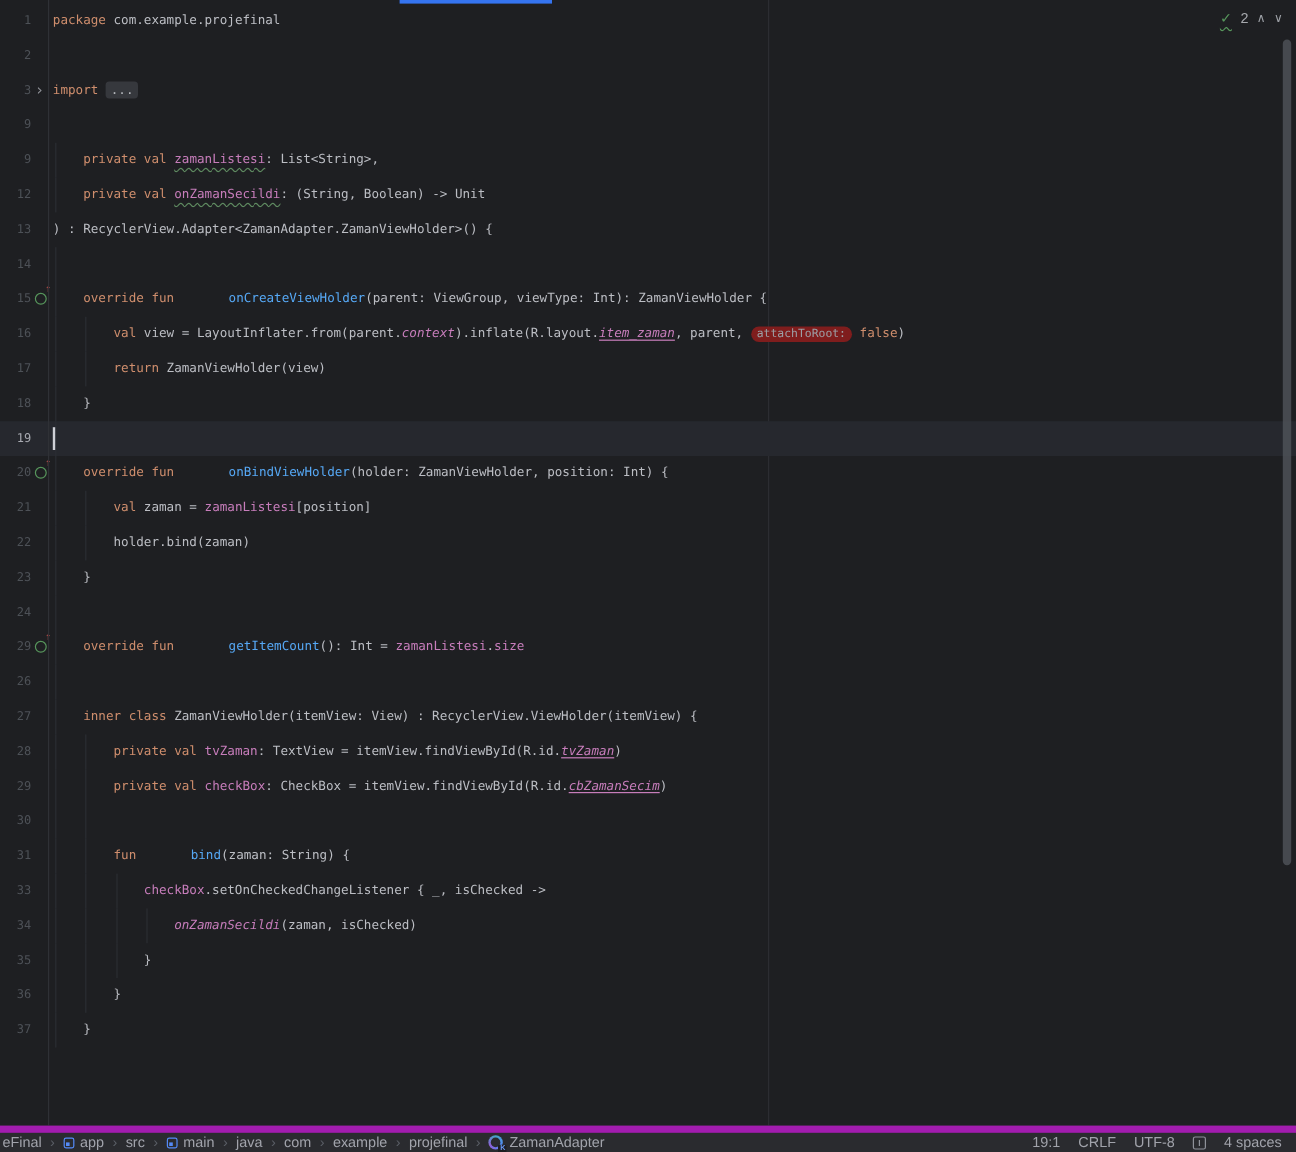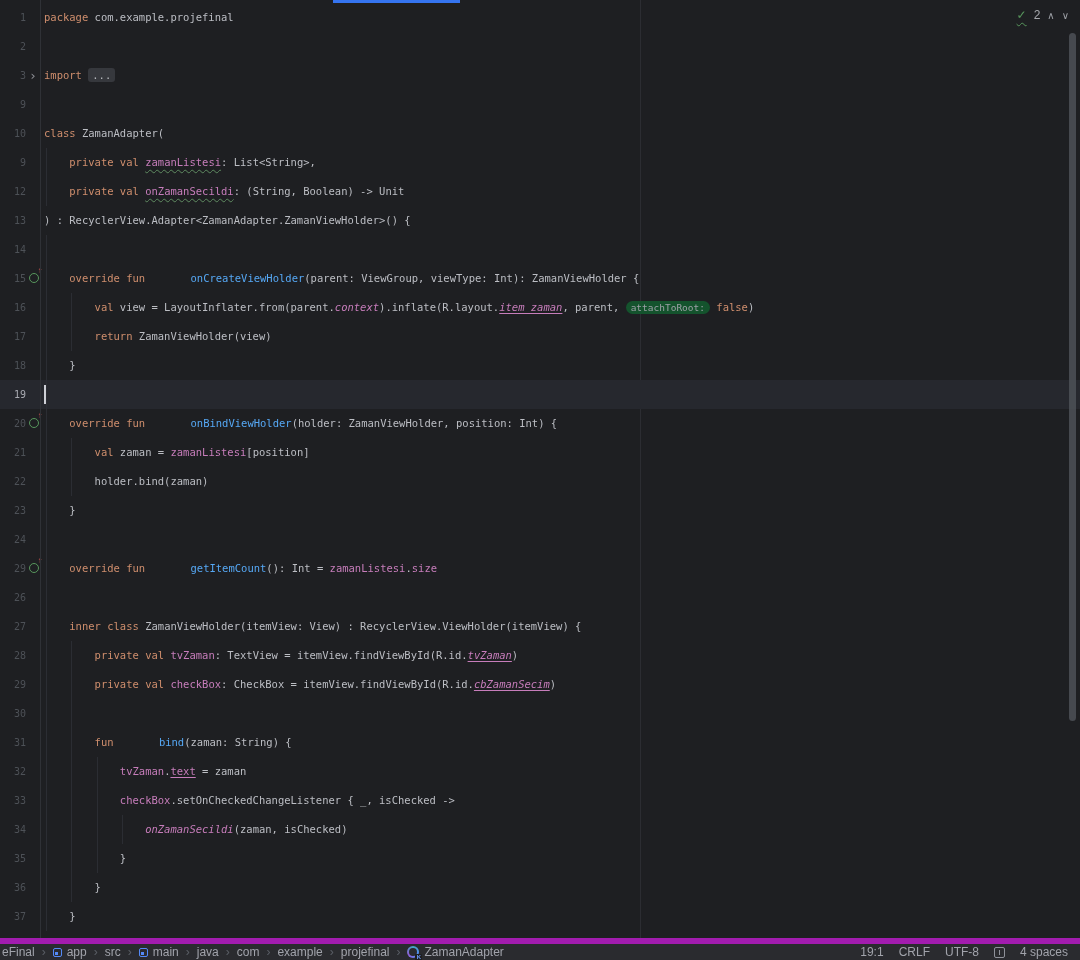--- a/index.html
+++ b/index.html
@@ -26,21 +26,21 @@
   
   .s-kw{color:#CF8E6D;}
   .s-def{color:#BCBEC4;}
   .s-fn{color:#56A8F5;padding-left:39px;}
   .s-prop{color:#C77DBB;}
   .s-propi{color:#C77DBB;font-style:italic;}
   .s-propiu{color:#C77DBB;font-style:italic;text-decoration:underline;text-underline-offset:2px;}
   .s-propu{color:#C77DBB;text-decoration:underline;text-underline-offset:2px;}
   .s-typo{color:#C77DBB;text-decoration:underline wavy #5E8A60 1px;text-underline-offset:3px;}
   .s-fold{background:#36383D;color:#B3B6BA;border-radius:3px;padding:1px 4px;}
-  .s-inlay{background:#14532d;color:#9CA0A6;border-radius:8px;padding:1px 5px;font-size:9.5px;}
+  .s-inlay{background:#7f1d1d;color:#9CA0A6;border-radius:8px;padding:1px 5px;font-size:9.5px;}
   
   .statusbar{position:absolute;left:0;bottom:0;right:0;height:22px;background:#2A2B2F;border-top:6px solid #a21caf;display:flex;justify-content:space-between;align-items:center;font-size:12px;color:#A1A3AB;box-sizing:border-box;}
   .breadcrumbs{display:flex;align-items:center;gap:7px;padding-left:2px;white-space:nowrap;}
   .crumb{display:flex;align-items:center;gap:5px;cursor:pointer;}
   .sep{color:#5A5E66;font-size:12px;}
   .sb-right{display:flex;align-items:center;gap:15px;padding-right:12px;}
   .sb-right span{cursor:pointer;}
   .mod-icon{position:relative;width:9px;height:9px;border:1.5px solid #548AF7;border-radius:2px;box-sizing:border-box;display:inline-block;}
   .mod-icon::before{content:"";position:absolute;left:1px;bottom:1px;width:3px;height:3px;background:#548AF7;}
   .kt-icon{position:relative;width:12px;height:12px;border-radius:50%;display:inline-block;background:conic-gradient(#44A6C6,#548AF7,#8E5FD6,#44A6C6);}
@@ -68,24 +68,20 @@
         <div class="row">
           <span class="ln">3</span>
           <span class="fold-arrow">›</span>
           <span class="code"><span class="s-kw">import</span><span class="s-def"> </span><span class="s-fold">...</span></span>
         </div>
         <div class="row">
           <span class="ln">9</span>
           <span class="code"></span>
         </div>
         <div class="row">
-          <span class="ln">10</span>
-          <span class="code"><span class="s-kw">class</span><span class="s-def"> ZamanAdapter(</span></span>
-        </div>
-        <div class="row">
           <span class="guide" style="left: 46px;"></span>
           <span class="ln">9</span>
           <span class="code"><span class="s-def">    </span><span class="s-kw">private val</span><span class="s-def"> </span><span class="s-typo">zamanListesi</span><span class="s-def">: List&lt;String&gt;,</span></span>
         </div>
         <div class="row">
           <span class="guide" style="left: 46px;"></span>
           <span class="ln">12</span>
           <span class="code"><span class="s-def">    </span><span class="s-kw">private val</span><span class="s-def"> </span><span class="s-typo">onZamanSecildi</span><span class="s-def">: (String, Boolean) -&gt; Unit</span></span>
         </div>
         <div class="row">
@@ -192,27 +188,20 @@
           <span class="guide" style="left: 46px;"></span>
           <span class="guide" style="left: 71.28px;"></span>
           <span class="ln">30</span>
           <span class="code"></span>
         </div>
         <div class="row">
           <span class="guide" style="left: 46px;"></span>
           <span class="guide" style="left: 71.28px;"></span>
           <span class="ln">31</span>
           <span class="code"><span class="s-def">        </span><span class="s-kw">fun</span><span class="s-def"> </span><span class="s-fn">bind</span><span class="s-def">(zaman: String) {</span></span>
-        </div>
-        <div class="row">
-          <span class="guide" style="left: 46px;"></span>
-          <span class="guide" style="left: 71.28px;"></span>
-          <span class="guide" style="left: 96.56px;"></span>
-          <span class="ln">32</span>
-          <span class="code"><span class="s-def">            </span><span class="s-prop">tvZaman</span><span class="s-def">.</span><span class="s-propu">text</span><span class="s-def"> = zaman</span></span>
         </div>
         <div class="row">
           <span class="guide" style="left: 46px;"></span>
           <span class="guide" style="left: 71.28px;"></span>
           <span class="guide" style="left: 96.56px;"></span>
           <span class="ln">33</span>
           <span class="code"><span class="s-def">            </span><span class="s-prop">checkBox</span><span class="s-def">.setOnCheckedChangeListener { _, isChecked -&gt;</span></span>
         </div>
         <div class="row">
           <span class="guide" style="left: 46px;"></span>

